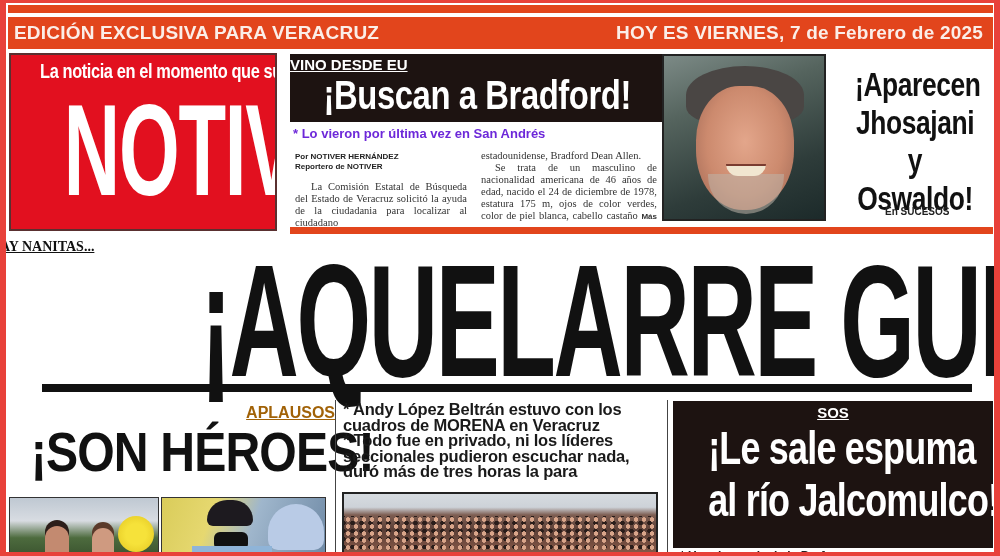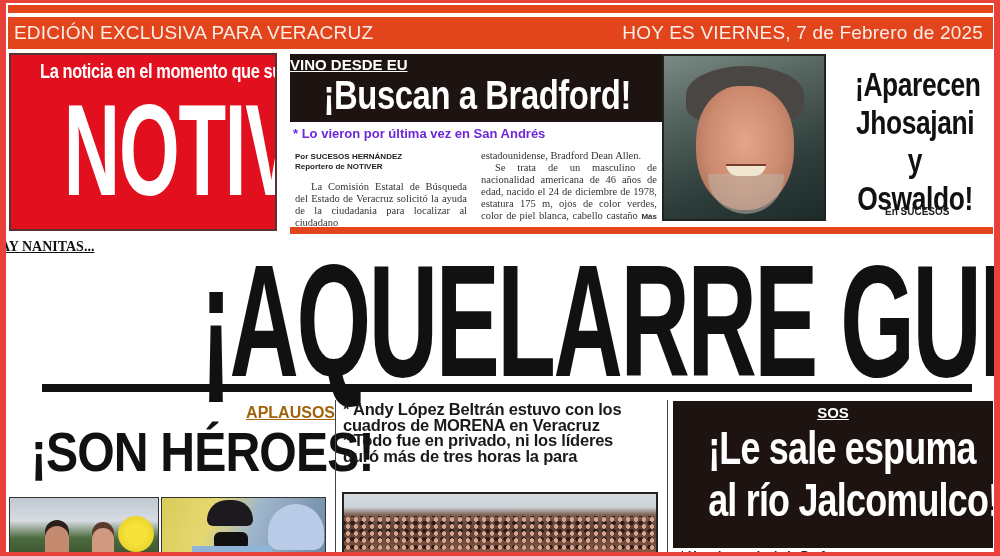--- a/index.html
+++ b/index.html
@@ -10,21 +10,21 @@
     position: absolute; left: 0; top: 0; width: 1000px; height: 556px;
     border-left: 6px solid #e8413a; border-right: 6px solid #e8413a; border-top: 3px solid #e8413a; border-bottom: 4px solid #e8413a;
     pointer-events: none; z-index: 10;
   }
 
   .top-stripe { position: absolute; left: 8px; top: 5px; width: 985px; height: 8px; background: #e2451c; }
   .header-bar {
     position: absolute; left: 8px; top: 17px; width: 985px; height: 32px; background: #e2451c;
     display: flex; align-items: center; justify-content: space-between; padding: 0 10px 0 6px;
   }
-  .header-bar span { color: #fbeee8; font-weight: normal; font-size: 19px; letter-spacing: 0.2px; }
+  .header-bar span { color: #fbeee8; font-weight: bold; font-size: 19px; letter-spacing: 0.2px; }
 
   
   .logo {
     position: absolute; left: 9px; top: 53px; width: 268px; height: 178px; background: #e2101f;
     border: 2px solid #5a3030; text-align: center; overflow: hidden;
   }
   .logo .tagline {
     display: block; color: #fff; font-size: 21px; font-weight: bold; margin-top: 4px;
     transform: scaleX(0.78); transform-origin: center; white-space: nowrap; letter-spacing: -0.5px;
   }
@@ -161,21 +161,21 @@
   <span class="tagline">La noticia en el momento que sucede</span>
   <span class="brand">NOTIVER</span>
 </div>
 
 <div class="bradford-head">
   <span class="kicker">VINO DESDE EU</span>
   <span class="title">¡Buscan a Bradford!</span>
 </div>
 <div class="bradford-sub">* Lo vieron por última vez en San Andrés</div>
 <div class="byline">
-  <div>Por SUCESOS HERNÁNDEZ</div>
+  <div>Por NOTIVER HERNÁNDEZ</div>
   <div>Reportero de NOTIVER</div>
 </div>
 <div class="col1">La Comisión Estatal de Búsqueda del Estado de Veracruz solicitó la ayuda de la ciudadania para localizar al ciudadano</div>
 <div class="col2">
   <span>estadounidense, Bradford Dean Allen.</span>
   <span class="indent"><span>Se trata de un masculino de nacionalidad americana de 46 años de edad, nacido el 24 de diciembre de 1978, estatura 175 m, ojos de color verdes, color de piel blanca, cabello castaño</span> <span class="more">Más página 4</span></span>
 </div>
 <div class="photo-bradford">
   <div class="hair"></div>
   <div class="face"></div>
@@ -209,20 +209,21 @@
   <div class="scrub"></div>
 </div>
 
 <div class="vsep1"></div>
 <div class="vsep2"></div>
 
 <div class="morena-bullets">
   <div>* Andy López Beltrán estuvo con los</div>
   <div>cuadros de MORENA en Veracruz</div>
   <div>* Todo fue en privado, ni los líderes</div>
+  <div>seccionales pudieron escuchar nada,</div>
   <div>duró más de tres horas la para</div>
 </div>
 <div class="photo-crowd">
   <div class="dots"></div>
 </div>
 
 <div class="sos-box">
   <span class="kicker">SOS</span>
   <span class="title">¡Le sale espuma</span>
   <span class="title">al río Jalcomulco!</span>

